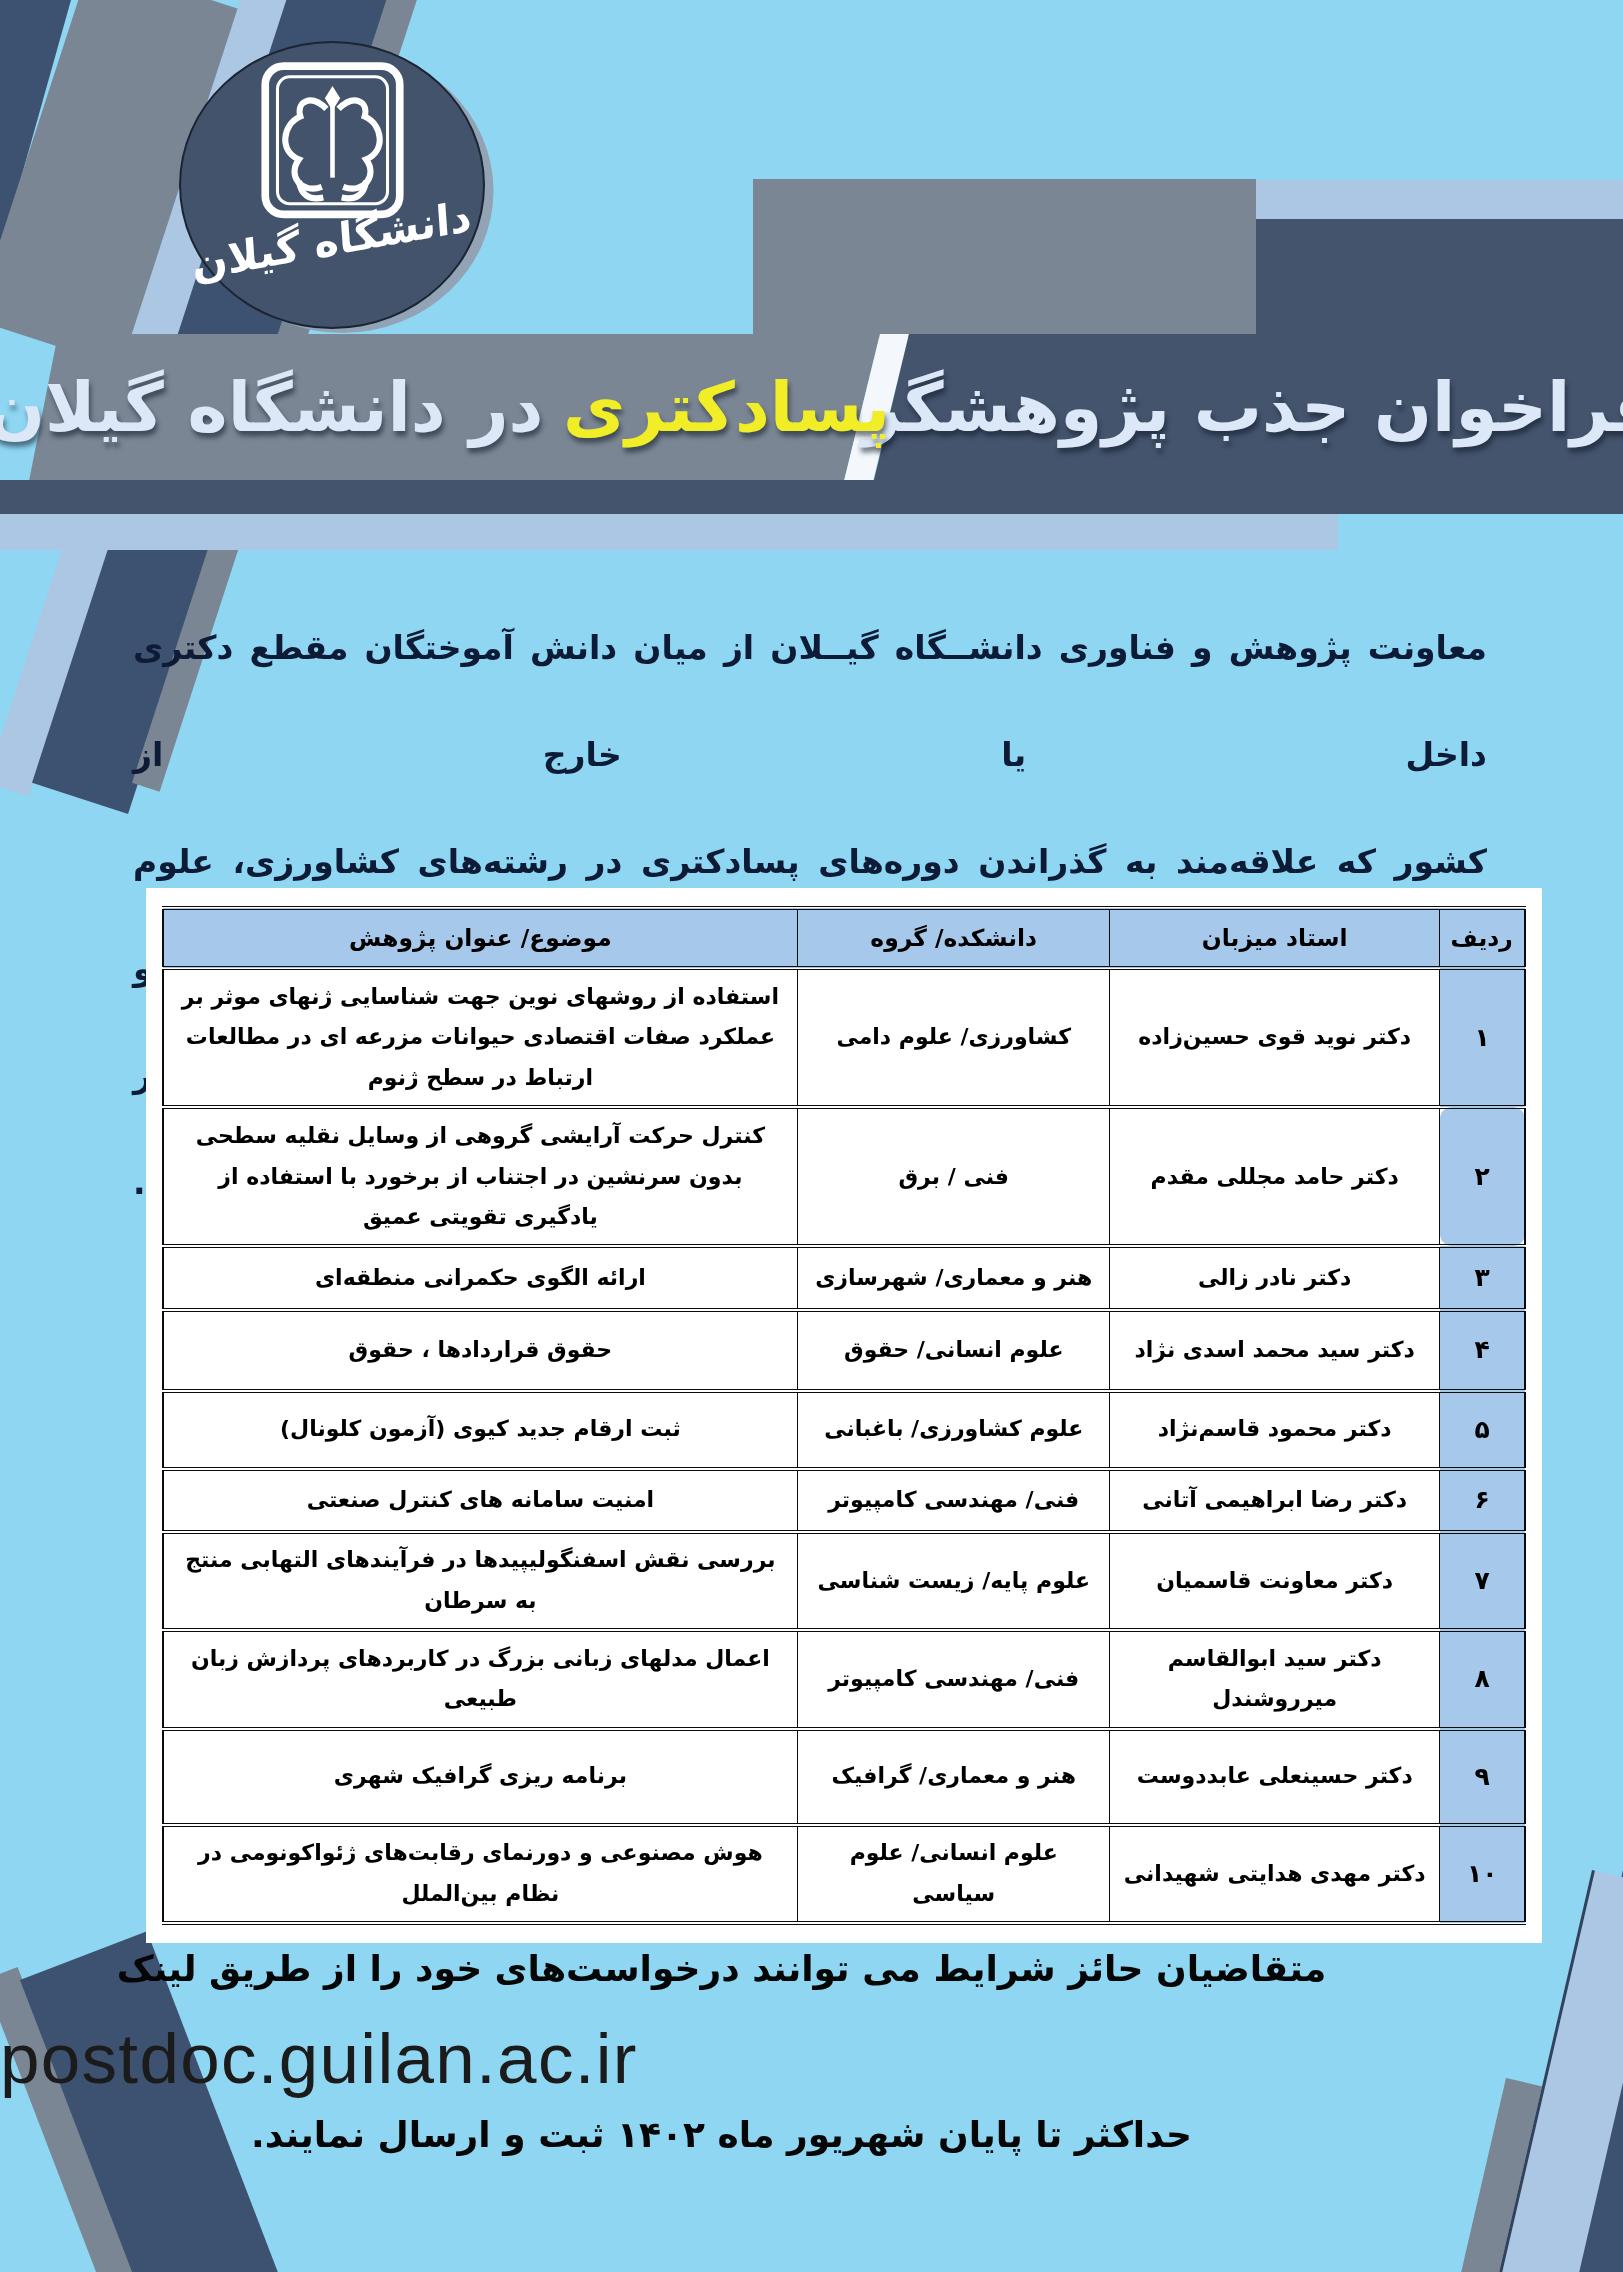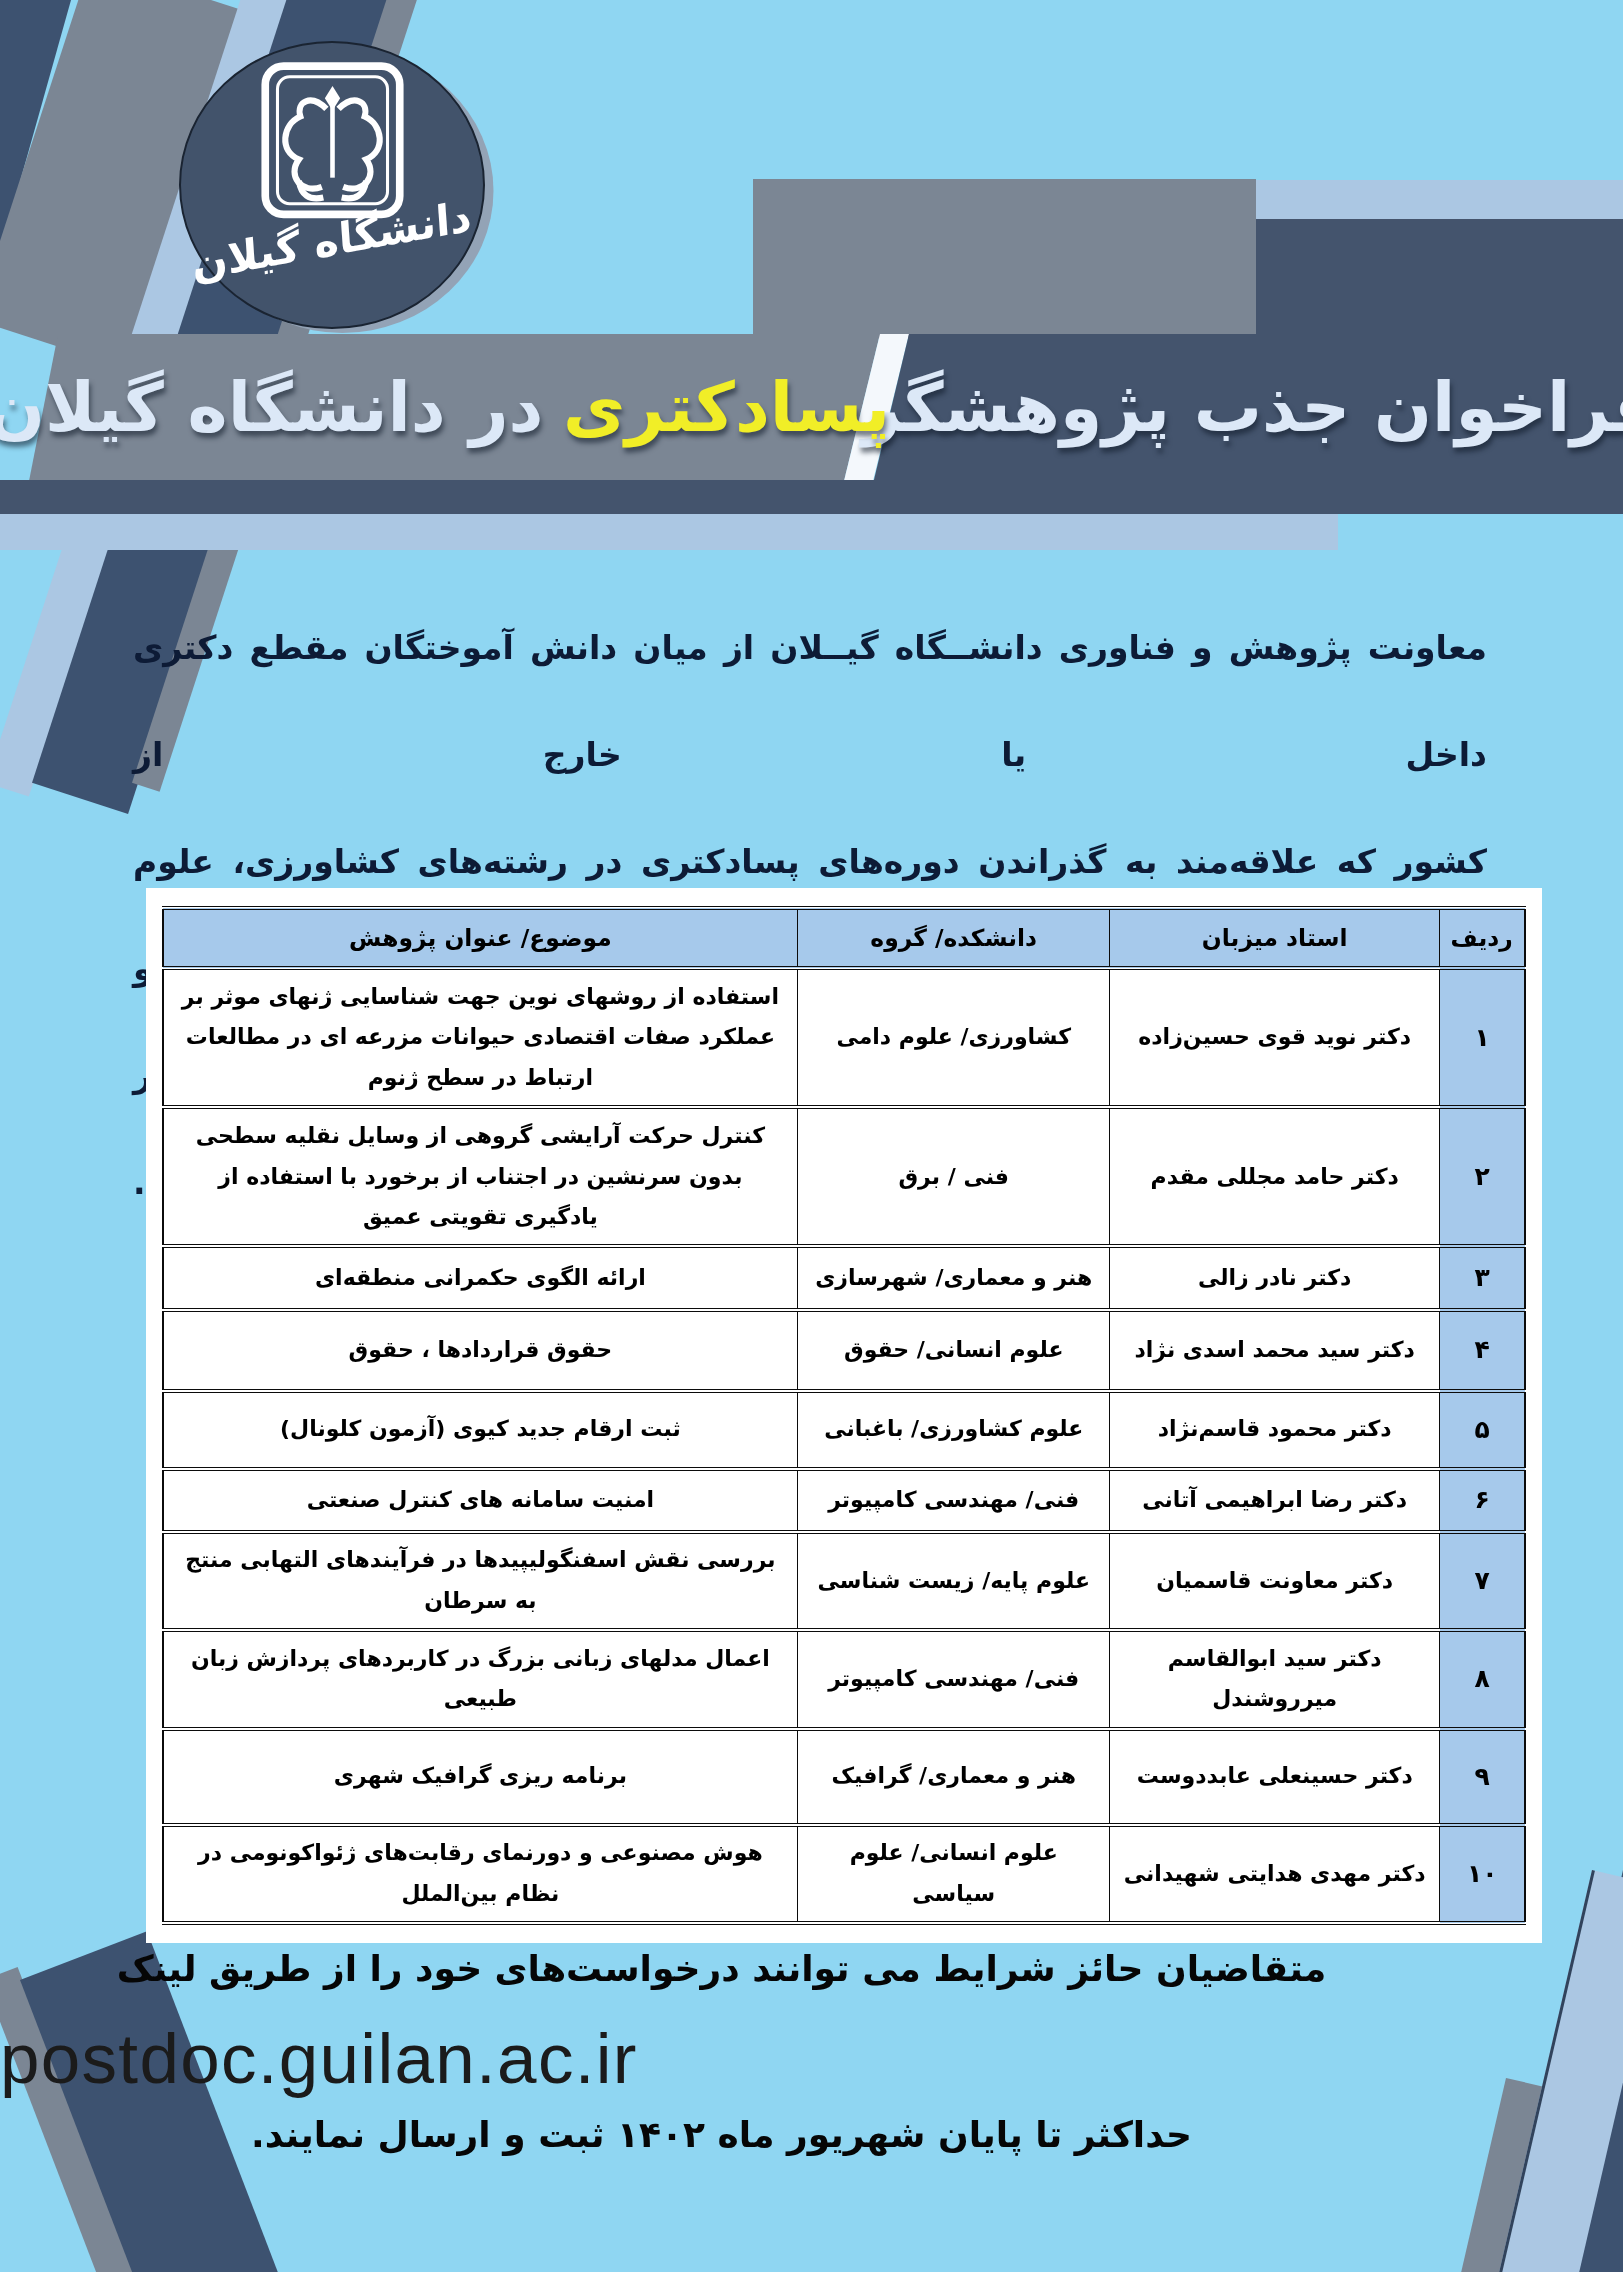--- a/index.html
+++ b/index.html
@@ -50,21 +50,21 @@
     padding:18px 15.6px;box-sizing:border-box;}
   table{width:100%;border-collapse:collapse;direction:rtl;table-layout:fixed;
     border:2.6px solid #0b0b0b;font-family:"DejaVu Sans",sans-serif;}
   th,td{border-left:1.9px solid #0b0b0b;border-right:1.9px solid #0b0b0b;
     border-bottom:4.5px double #0b0b0b;border-top:4.5px double #0b0b0b;
     text-align:center;vertical-align:middle;font-weight:bold;color:#000;
     font-size:22px;line-height:1.85;padding:6.5px 11.7px;box-sizing:border-box;}
   th{background:#a6c9eb;height:51px;font-size:23.4px;}
   td.no{background:#a6c9eb;font-size:25px;}
   tbody tr:nth-child(1) td{height:117px;}
-  tbody tr:nth-child(2) td{height:117px;}
+  tbody tr:nth-child(2) td{height:117px;border-radius:12px;}
   tbody tr:nth-child(3) td{height:58px;}
   tbody tr:nth-child(4) td{height:81px;margin-top:12px;}
   tbody tr:nth-child(5) td{height:78px;margin-top:9px;}
   tbody tr:nth-child(6) td{height:58px;}
   tbody tr:nth-child(7) td{height:81px;}
   tbody tr:nth-child(8) td{height:81px;}
   tbody tr:nth-child(9) td{height:96px;}
   tbody tr:nth-child(10) td{height:84px;}
   
   .footer-line{position:absolute;left:0;width:1443px;text-align:center;direction:rtl;

